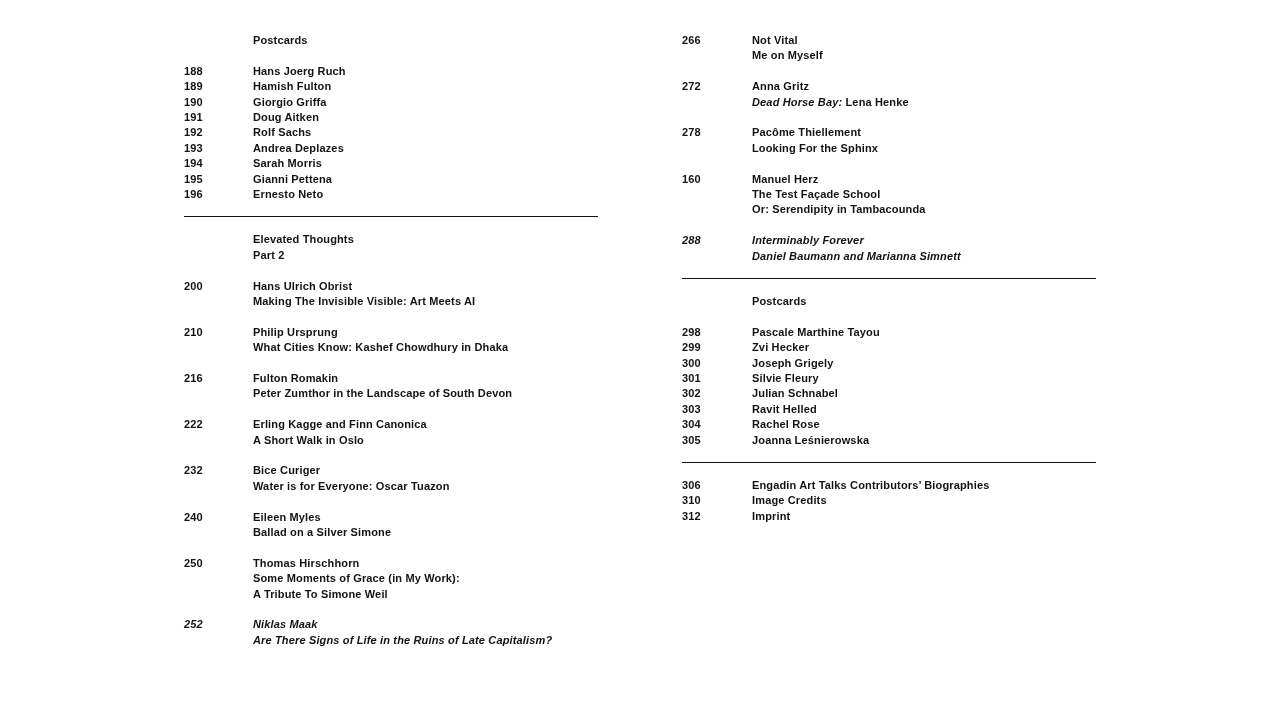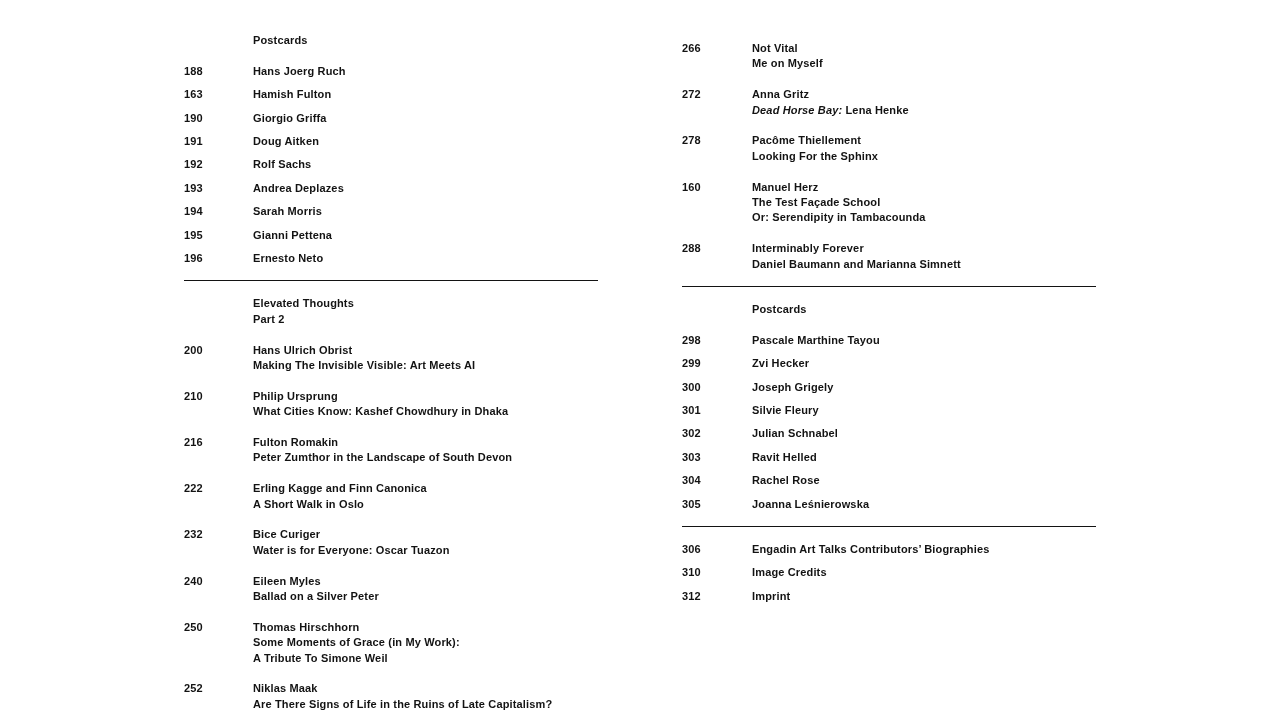--- a/index.html
+++ b/index.html
@@ -22,27 +22,27 @@
     position: absolute;
     top: 33px;
     width: 414px;
   }
   .toc-col.left  { left: 184px; }
   .toc-col.right { left: 682px; }
 
   .heading { padding-left: 69px; margin-bottom: 15.4px; }
   .toc-col.right .heading { padding-left: 70px; }
 
-  .entry { display: flex; align-items: flex-start; margin-top: 8px; }
+  .entry { display: flex; align-items: flex-start; }
   .entry .num { flex: 0 0 69px; }
   .toc-col.right .entry .num { flex-basis: 70px; }
   .entry .lines { flex: 1 1 auto; }
 
   .spaced-list .entry { margin-bottom: 15.4px; }
-  .spaced-list .entry:last-child { margin-bottom: 0; }
+  .spaced-list .entry:last-child { margin-bottom: 0; font-style: italic; }
 
   .rule {
     border-top: 1.5px solid #131313;
     margin: 14px 0 15px 0;
     width: 100%;
   }
   em { font-style: italic; }
 </style>
 </head>
 <body>
@@ -52,21 +52,21 @@
       <div>Postcards</div>
     </div>
     <div class="compact-list">
       <div class="entry">
         <span class="num">188</span>
         <div class="lines">
           <div>Hans Joerg Ruch</div>
         </div>
       </div>
       <div class="entry">
-        <span class="num">163</span>
+        <span class="num">189</span>
         <div class="lines">
           <div>Hamish Fulton</div>
         </div>
       </div>
       <div class="entry">
         <span class="num">190</span>
         <div class="lines">
           <div>Giorgio Griffa</div>
         </div>
       </div>
@@ -145,21 +145,21 @@
         <span class="num">232</span>
         <div class="lines">
           <div>Bice Curiger</div>
           <div>Water is for Everyone: Oscar Tuazon</div>
         </div>
       </div>
       <div class="entry">
         <span class="num">240</span>
         <div class="lines">
           <div>Eileen Myles</div>
-          <div>Ballad on a Silver Peter</div>
+          <div>Ballad on a Silver Simone</div>
         </div>
       </div>
       <div class="entry">
         <span class="num">250</span>
         <div class="lines">
           <div>Thomas Hirschhorn</div>
           <div>Some Moments of Grace (in My Work):</div>
           <div>A Tribute To Simone Weil</div>
         </div>
       </div>

